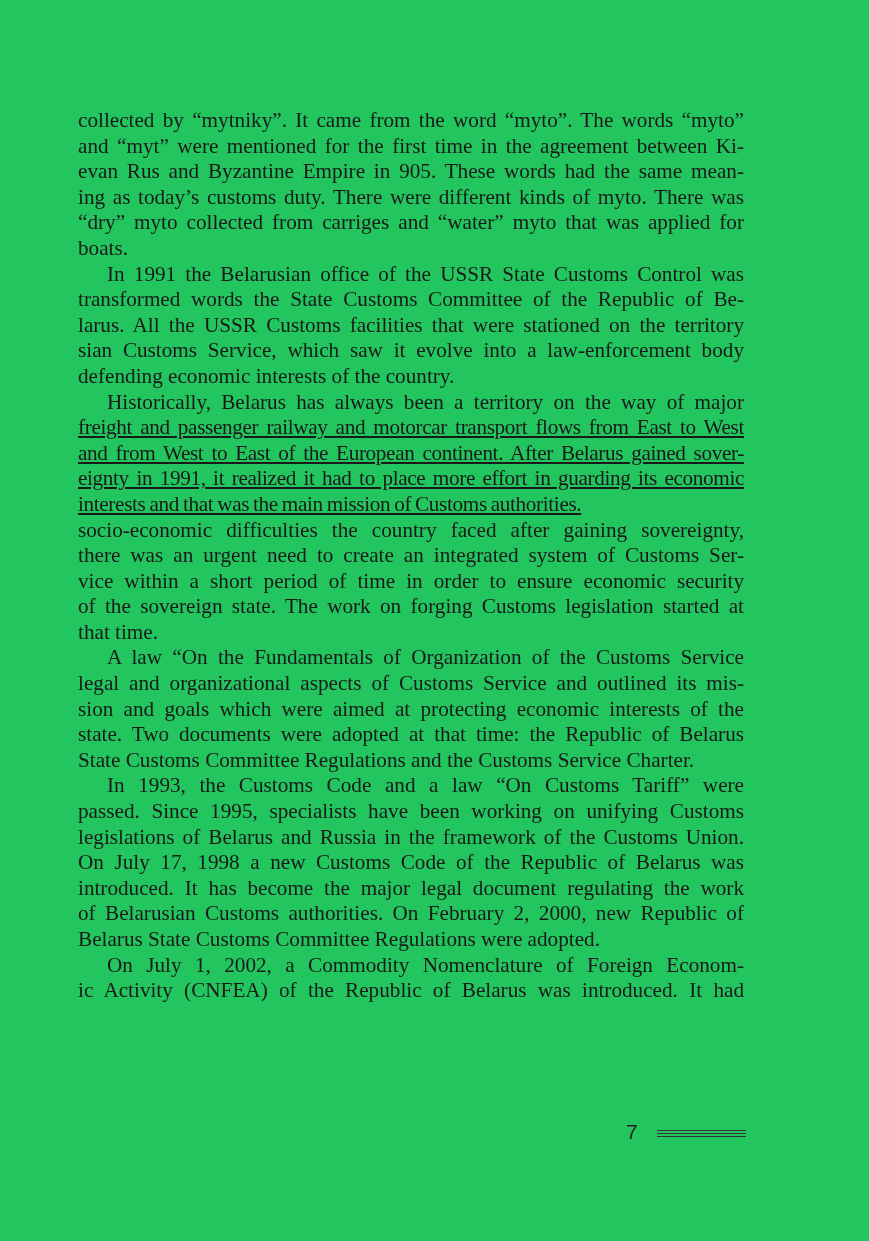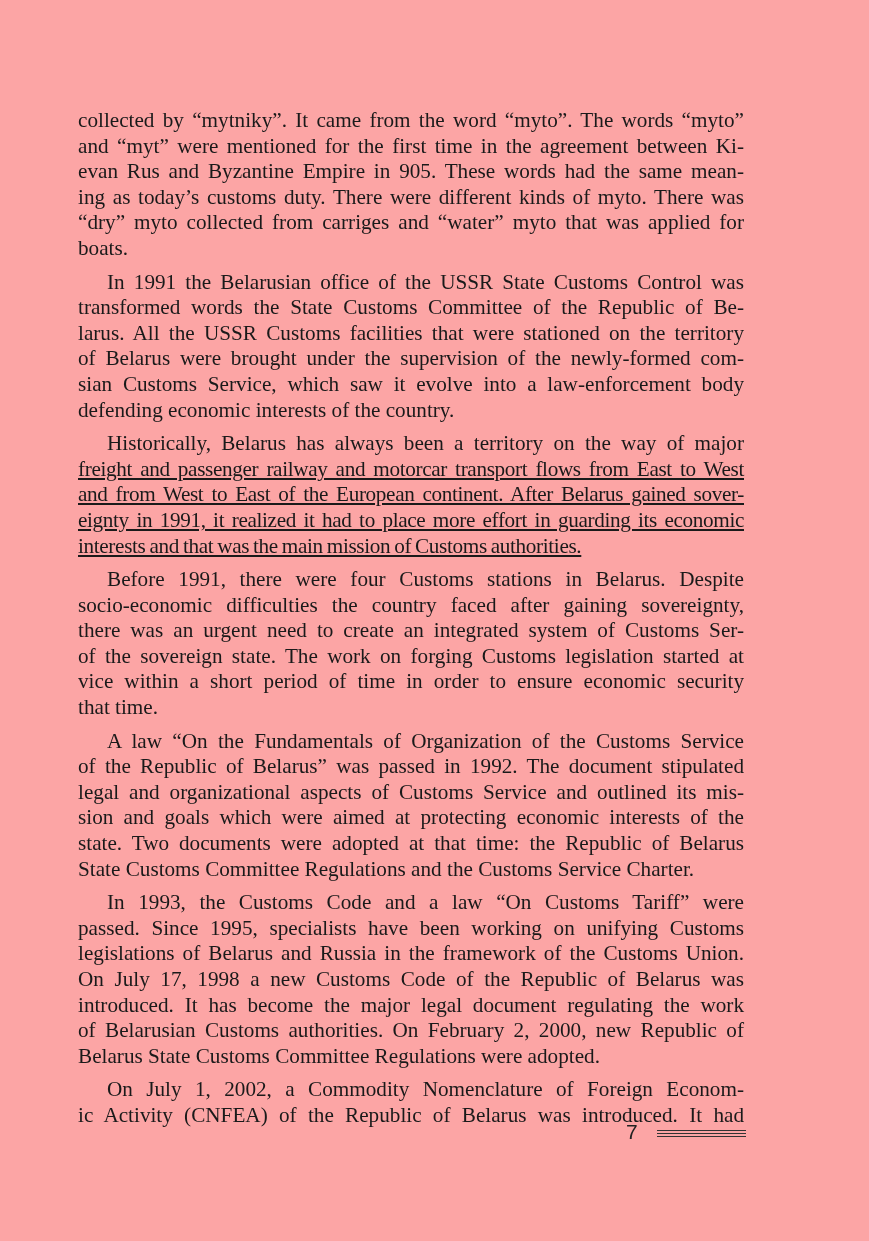--- a/index.html
+++ b/index.html
@@ -11,21 +11,21 @@
       width: 869px;
       height: 1241px;
       position: relative;
       overflow: hidden;
     }
     .page {
       position: absolute;
       left: 0; top: 0;
       width: 869px;
       height: 1241px;
-      background: #fca5a5;
+      background: #22c55e;
     }
     .text-block {
       position: absolute;
       left: 78px;
       top: 108px;
       width: 666px;
       font-family: "Liberation Serif", "DejaVu Serif", serif;
       font-size: 21.2px;
       line-height: 25.6px;
       color: #1a1a1a;
@@ -40,21 +40,20 @@
       text-align-last: justify;
       white-space: nowrap;
       height: 25.6px;
       overflow: visible;
     }
     .line.last {
       text-align-last: left;
     }
     .line.indent {
       padding-left: 29px;
-      margin-top: 8px;
     }
     .line.condensed {
       letter-spacing: -0.35px;
       word-spacing: -1px;
       text-decoration: underline;
     }
     .footer {
       position: absolute;
       left: 612px;
       top: 1118px;
@@ -97,45 +96,42 @@
       <span class="line">evan Rus and Byzantine Empire in 905. These words had the same mean-</span>
       <span class="line">ing as today’s customs duty. There were different kinds of myto. There was</span>
       <span class="line">“dry” myto collected from carriges and “water” myto that was applied for</span>
       <span class="line last">boats.</span>
     </p>
 
     <p class="para">
       <span class="line indent">In 1991 the Belarusian office of the USSR State Customs Control was</span>
       <span class="line">transformed words the State Customs Committee of the Republic of Be-</span>
       <span class="line">larus. All the USSR Customs facilities that were stationed on the territory</span>
-      <span class="line">of Belarus were brought under the supervision of the newly-formed com-</span>
       <span class="line">sian Customs Service, which saw it evolve into a law-enforcement body</span>
       <span class="line last">defending economic interests of the country.</span>
     </p>
 
     <p class="para">
       <span class="line indent">Historically, Belarus has always been a territory on the way of major</span>
       <span class="line condensed">freight and passenger railway and motorcar transport flows from East to West</span>
       <span class="line condensed">and from West to East of the European continent. After Belarus gained sover-</span>
       <span class="line condensed">eignty in 1991, it realized it had to place more effort in guarding its economic</span>
       <span class="line last condensed">interests and that was the main mission of Customs authorities.</span>
     </p>
 
     <p class="para">
-      <span class="line indent">Before 1991, there were four Customs stations in Belarus. Despite</span>
       <span class="line">socio-economic difficulties the country faced after gaining sovereignty,</span>
       <span class="line">there was an urgent need to create an integrated system of Customs Ser-</span>
+      <span class="line">vice within a short period of time in order to ensure economic security</span>
       <span class="line">of the sovereign state. The work on forging Customs legislation started at</span>
-      <span class="line">vice within a short period of time in order to ensure economic security</span>
       <span class="line last">that time.</span>
     </p>
 
     <p class="para">
       <span class="line indent">A law “On the Fundamentals of Organization of the Customs Service</span>
-      <span class="line">of the Republic of Belarus” was passed in 1992. The document stipulated</span>
       <span class="line">legal and organizational aspects of Customs Service and outlined its mis-</span>
       <span class="line">sion and goals which were aimed at protecting economic interests of the</span>
       <span class="line">state. Two documents were adopted at that time: the Republic of Belarus</span>
       <span class="line last">State Customs Committee Regulations and the Customs Service Charter.</span>
     </p>
 
     <p class="para">
       <span class="line indent">In 1993, the Customs Code and a law “On Customs Tariff” were</span>
       <span class="line">passed. Since 1995, specialists have been working on unifying Customs</span>
       <span class="line">legislations of Belarus and Russia in the framework of the Customs Union.</span>

